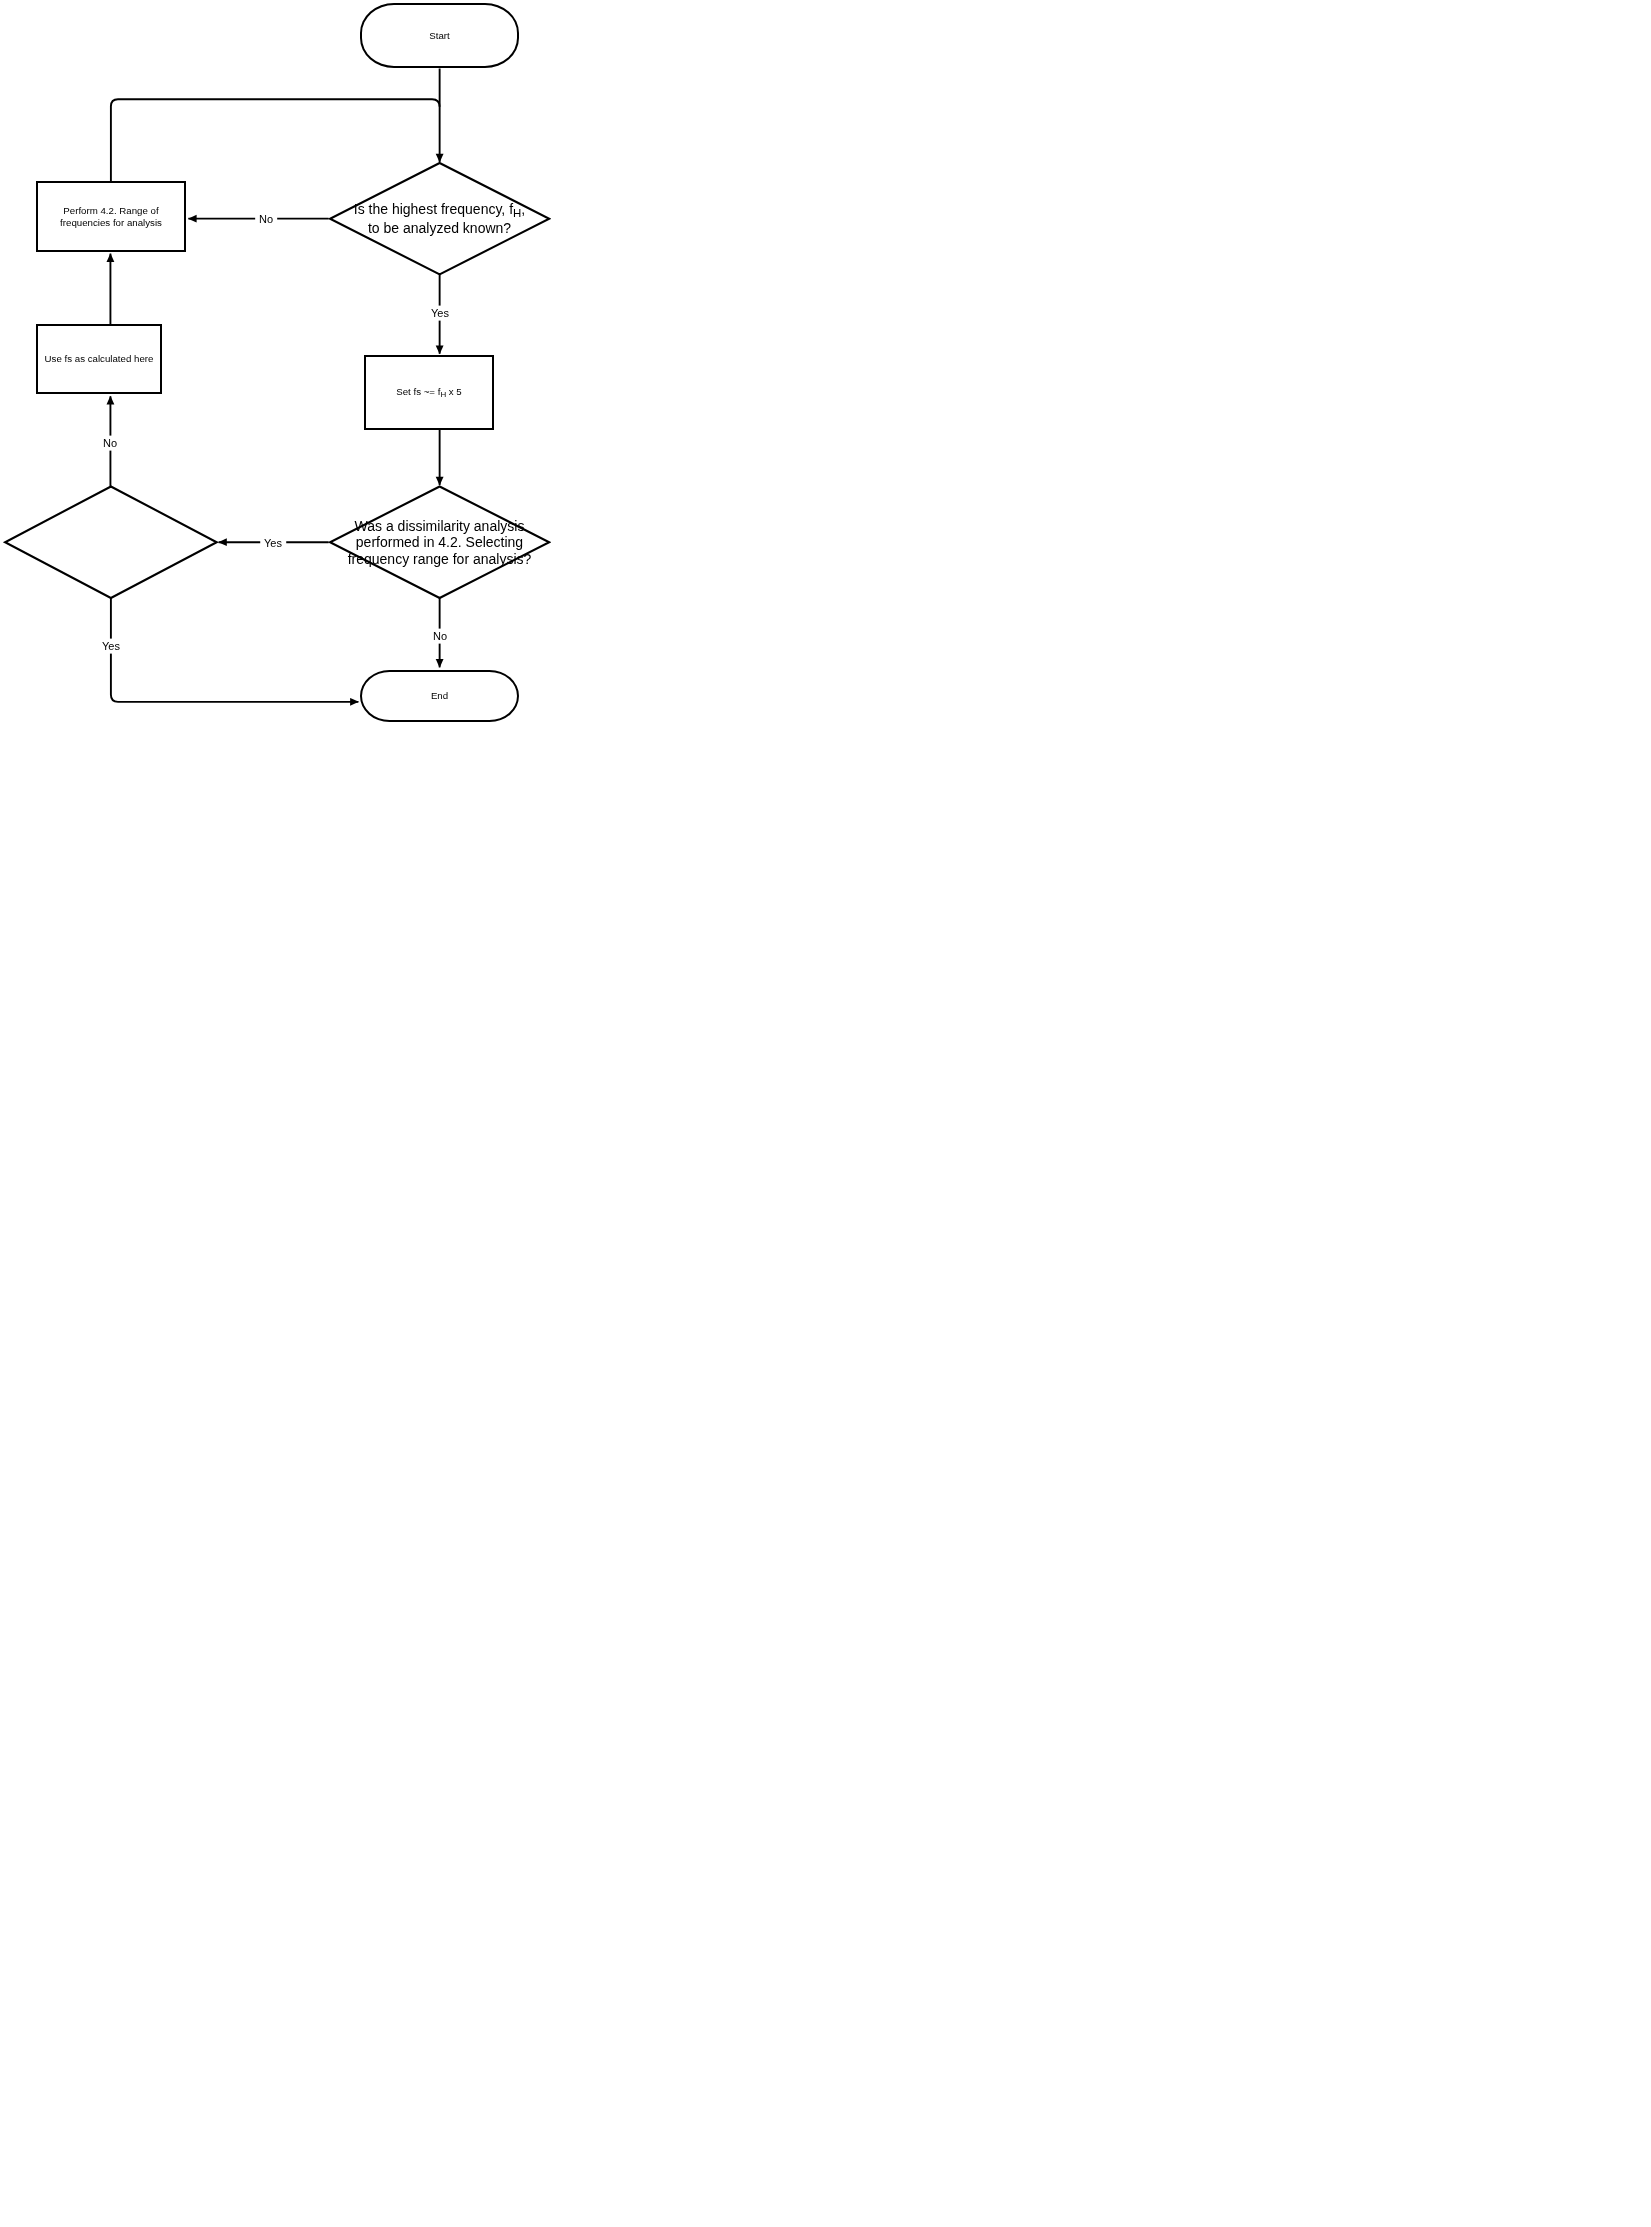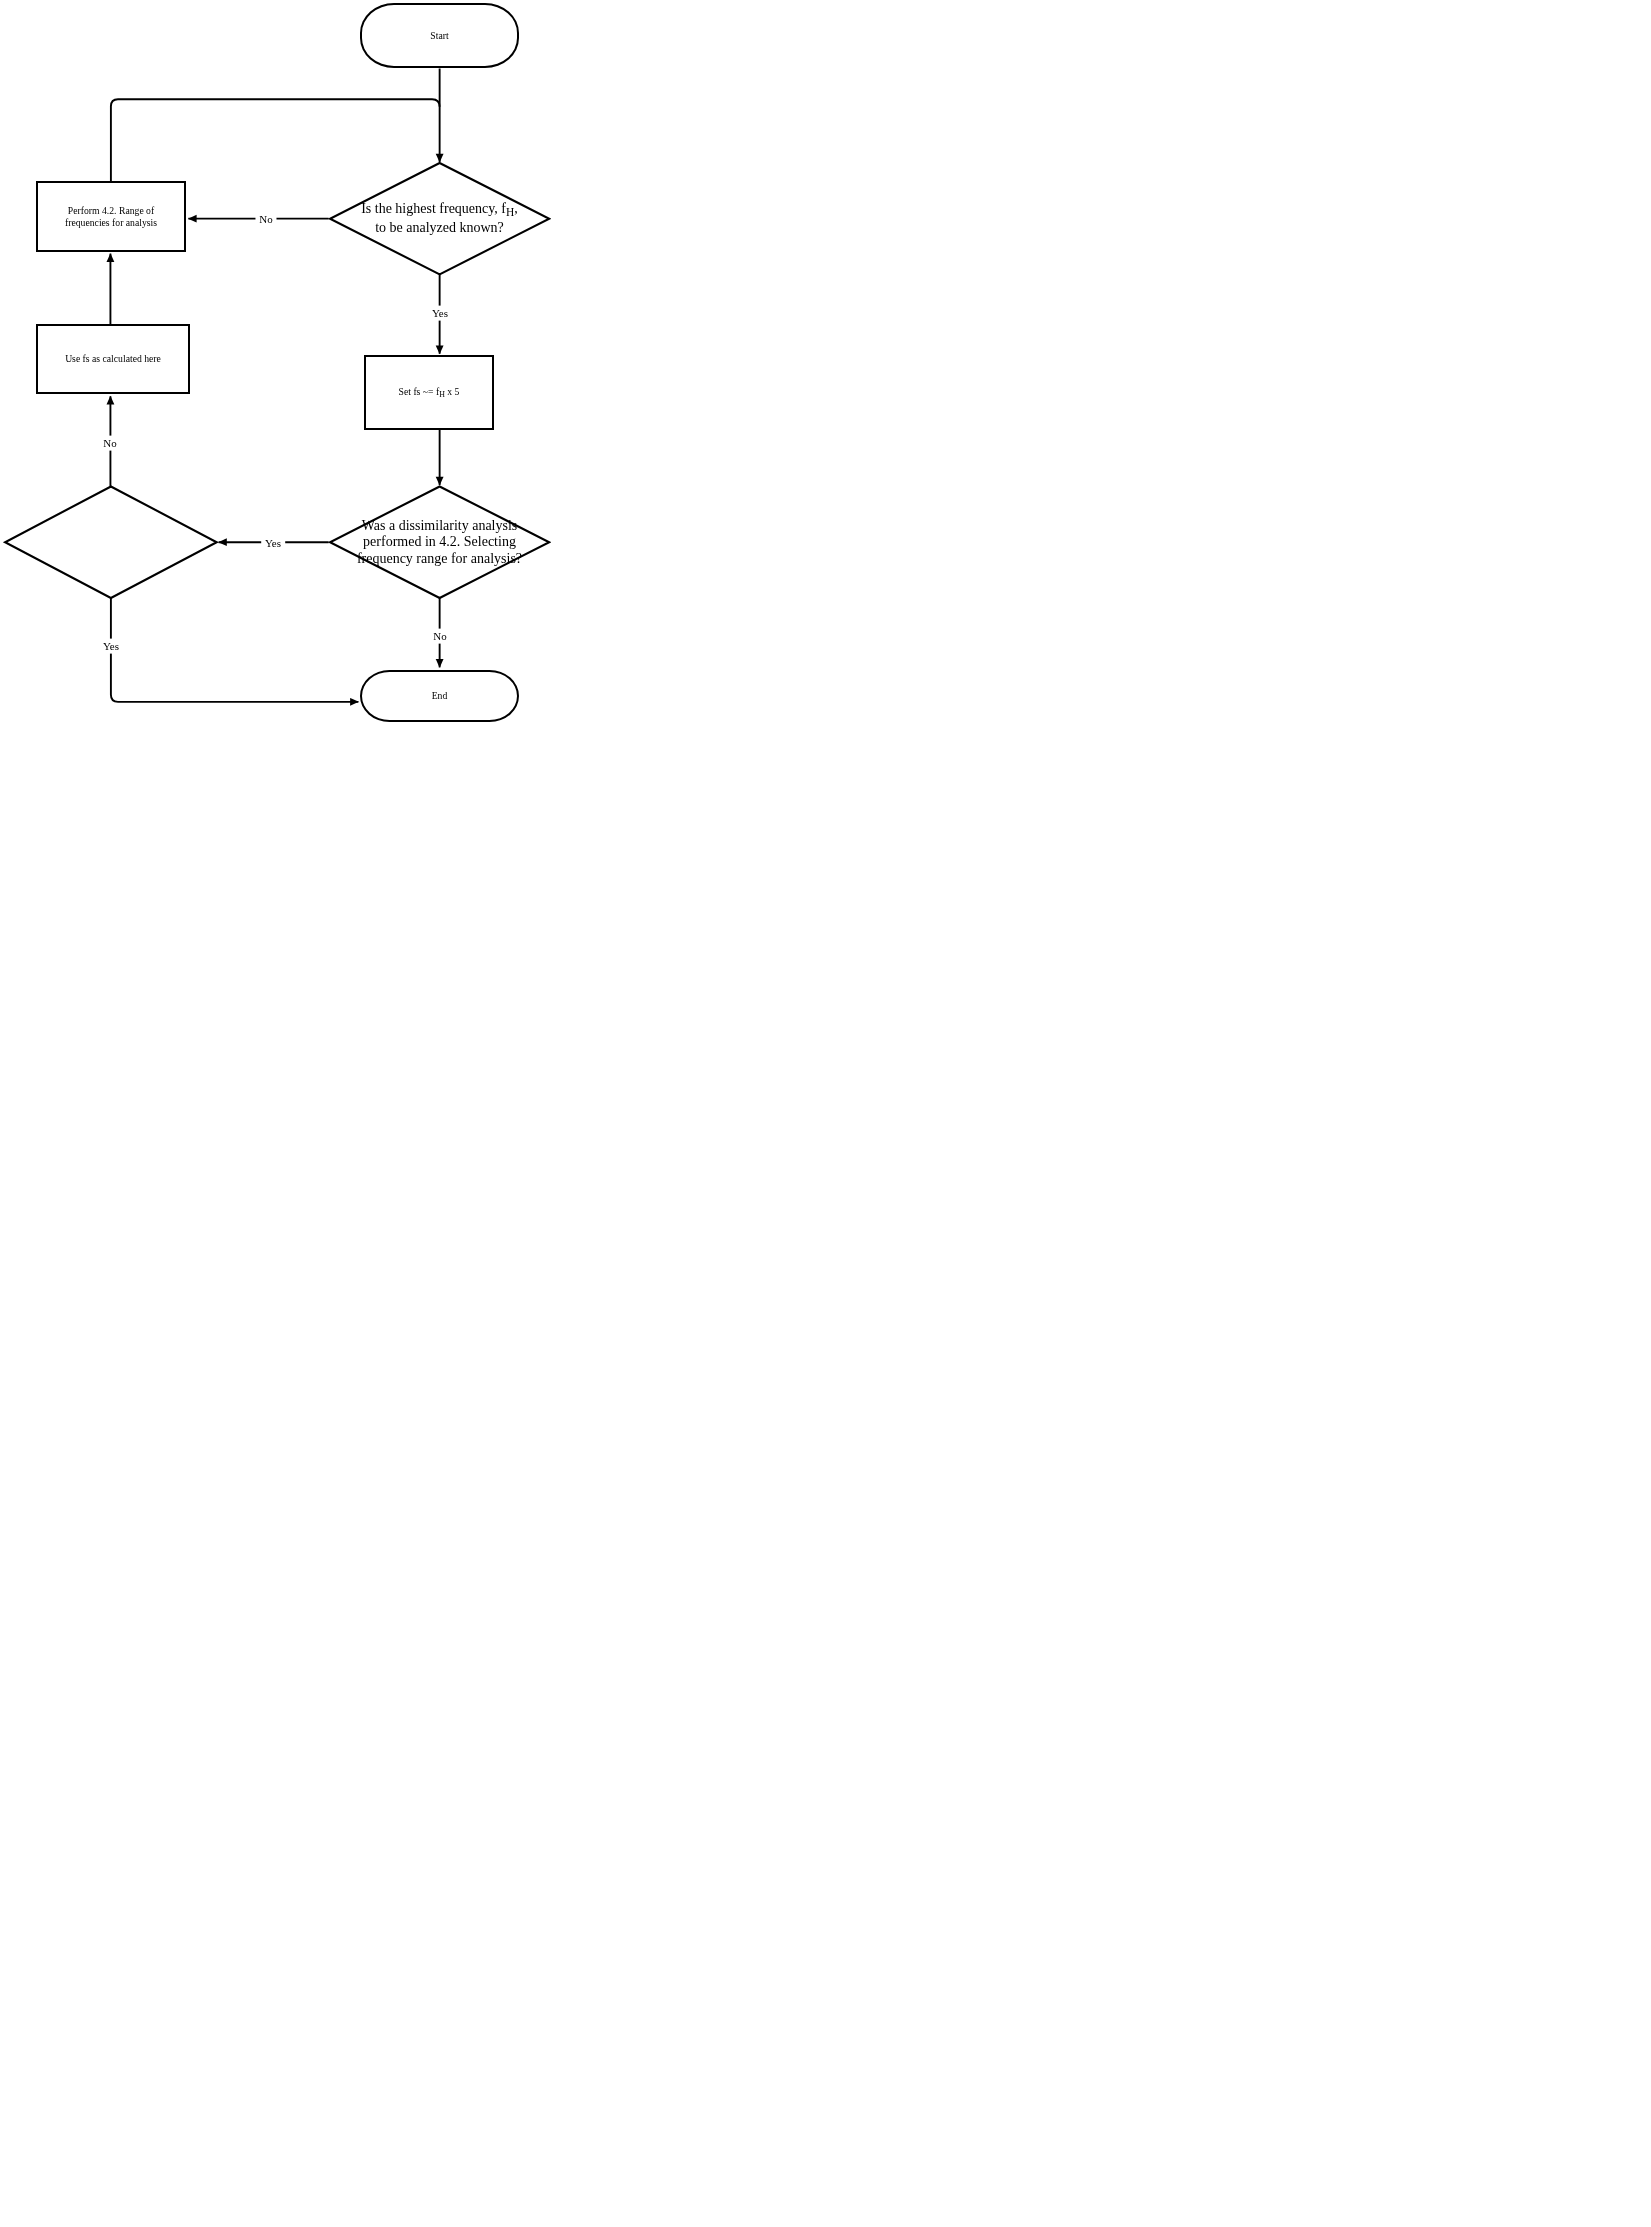--- a/index.html
+++ b/index.html
@@ -1,21 +1,21 @@
 <!DOCTYPE html>
 <html style="font-size:7.6px"><head>
 <meta charset="utf-8">
 <style>
   html, body { margin: 0; padding: 0; background: #ffffff; }
   .canvas {
     position: relative;
     width: 551px;
     height: 742px;
     background: #ffffff;
-    font-family: Liberation Serif, serif;
+    font-family: Liberation Sans, sans-serif;
     color: #000000;
     overflow: hidden;
   }
   svg.layer {
     position: absolute;
     left: 0; top: 0;
     width: 551px; height: 742px;
     z-index: 1;
   }
   .node {
@@ -86,21 +86,21 @@
     <span>Start</span>
   </div>
 
   <div class="node" style="left:36px; top:181px; width:150px; height:71px;">
     <span>
       <span>Perform 4.2. Range of</span><br>
       <span>frequencies for analysis</span>
     </span>
   </div>
 
-  <div class="node" style="left:36px; top:324px; width:154px; height:70px;">
+  <div class="node" style="left:36px; top:324px; width:126px; height:70px;">
     <span>Use fs as calculated here</span>
   </div>
 
   <div class="node" style="left:364px; top:355px; width:130px; height:75px;">
     <span>
       <span>Set fs ~= f</span><span class="sub">H</span><span> x 5</span>
     </span>
   </div>
 
   <div class="node terminator" style="left:360px; top:670px; width:159px; height:52px;">

